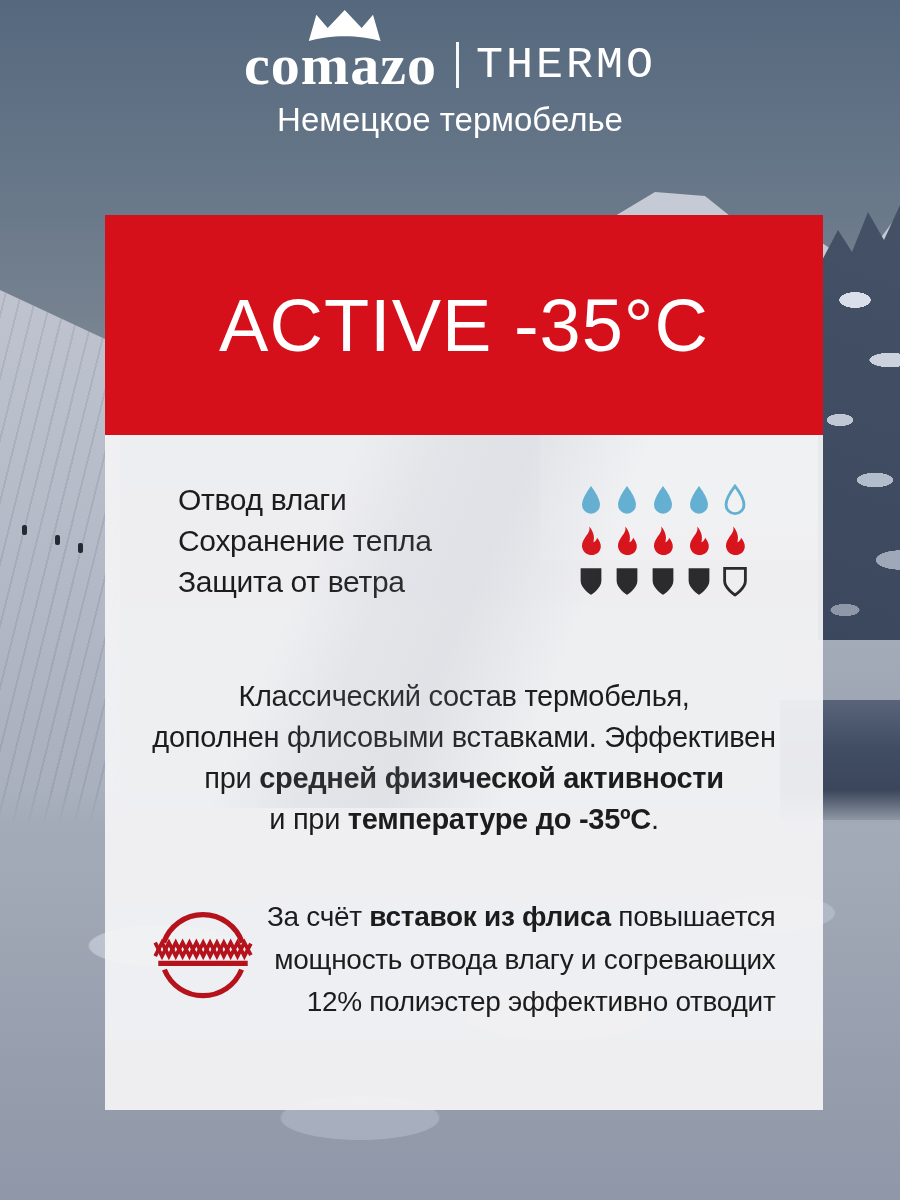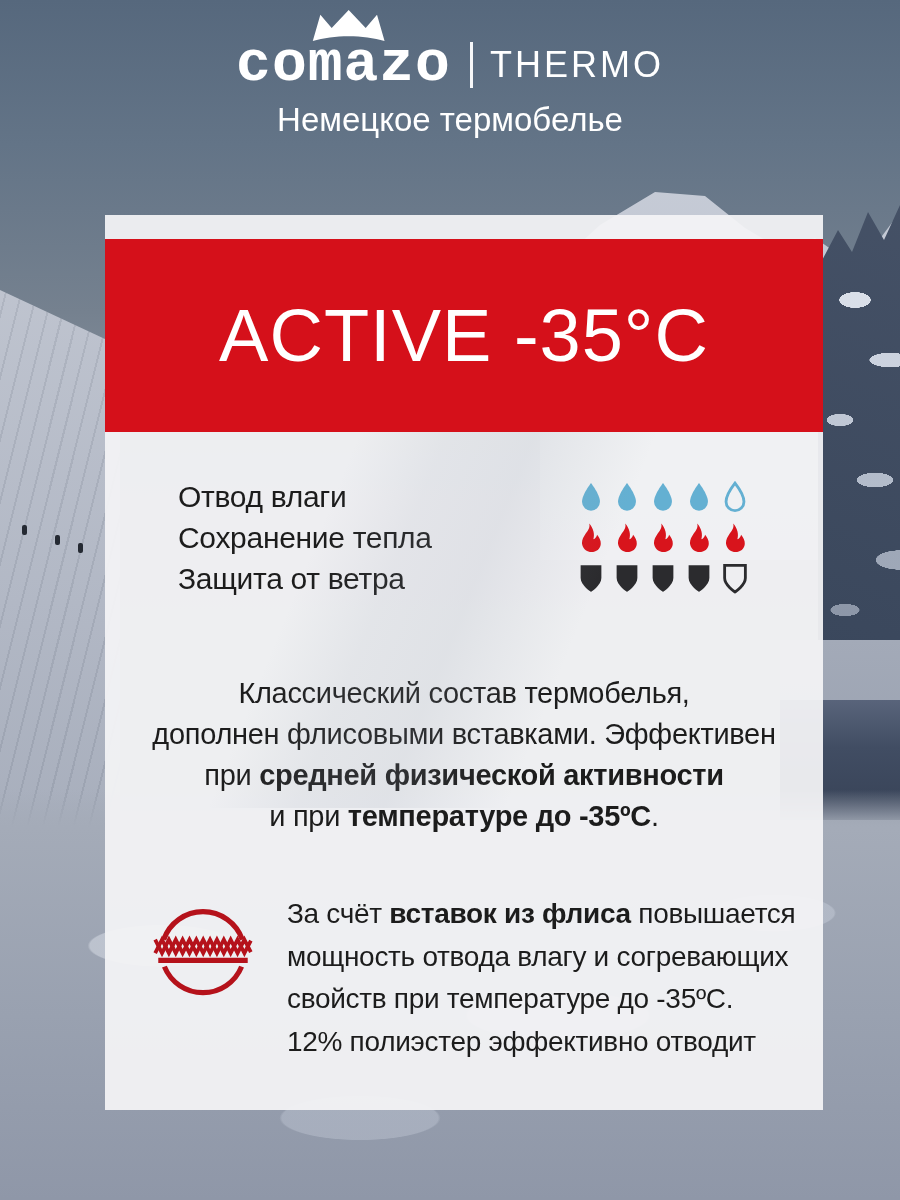--- a/index.html
+++ b/index.html
@@ -46,45 +46,45 @@
          radial-gradient(150px 40px at 62% 55%,rgba(208,214,224,.5) 60%,transparent 62%),
          radial-gradient(100px 30px at 86% 30%,rgba(200,207,219,.45) 60%,transparent 62%),
          radial-gradient(130px 36px at 40% 80%,rgba(196,203,216,.4) 60%,transparent 62%),
          linear-gradient(180deg,rgba(164,171,184,0) 0%,#a4abb8 9%,#99a1b0 55%,#8f97a8 100%);}
 
   
   .brand{position:absolute;left:0;top:36px;width:900px;display:flex;flex-direction:column;align-items:center;color:#fff;}
   .logo-row{display:flex;align-items:center;}
   .wordmark-wrap{position:relative;}
   .crown{position:absolute;left:50%;transform:translateX(-44%);top:-27px;width:78px;height:34px;}
-  .wordmark{font-family:Liberation Mono, monospace;font-weight:bold;
+  .wordmark{font-family:Liberation Serif, serif;font-weight:bold;
             font-size:58px;line-height:1;letter-spacing:1px;}
   .logo-divider{width:3px;height:46px;background:#fff;margin:0 17px 0 19px;opacity:.95;}
-  .subbrand{font-size:36px;letter-spacing:3px;font-weight:400;}
+  .subbrand{font-size:45px;letter-spacing:3px;font-weight:400;font-family:Liberation Mono, monospace;}
   .tagline{font-size:33px;line-height:52px;font-weight:400;text-align:center;}
   .tagline:first-of-type{margin-top:10px;}
 
   
   .card{position:absolute;left:105px;top:215px;width:718px;height:895px;
         background:rgba(243,243,245,.94);}
   .card::before{content:"";position:absolute;left:0;top:193px;width:718px;height:400px;
         background:linear-gradient(112deg,transparent 30%,rgba(148,158,174,.12) 40%,rgba(148,158,174,.16) 50%,transparent 64%);
         pointer-events:none;}
-  .banner{position:relative;height:193px;display:flex;align-items:center;justify-content:center;
-          background:var(--brand_red,#d5101a);color:#fff;font-size:74px;letter-spacing:1px;margin-top:24px;}
+  .banner{position:relative;height:220px;display:flex;align-items:center;justify-content:center;
+          background:var(--brand_red,#d5101a);color:#fff;font-size:74px;letter-spacing:1px;}
   .features{margin:44px 0 0;padding:0 73px;}
   .feature-row{display:flex;justify-content:space-between;align-items:center;height:41px;}
   .feature-label{font-size:30px;color:var(--text_dark,#1c1c1c);letter-spacing:-.3px;}
   .rating{display:flex;gap:6px;align-items:center;}
   .rating-icon{width:30px;height:33px;display:block;}
   .desc{margin:74px 0 0;text-align:center;font-size:29px;line-height:41px;
         color:var(--text_dark,#1c1c1c);letter-spacing:-.3px;}
   .desc b,.note b{font-weight:700;}
   .desc .line,.note .line{white-space:nowrap;}
-  .note{display:flex;margin:56px 0 0;padding:0 30px 0 46px;gap:32px;}
+  .note{display:flex;margin:56px 0 0;padding:0 30px 0 46px;gap:12px;text-align:right;}
   .fleece-icon{flex:0 0 auto;width:104px;height:106px;margin-top:4px;}
   .note-text{font-size:28px;line-height:42.5px;color:var(--text_dark,#1c1c1c);letter-spacing:-.3px;}
   .sr-defs{position:absolute;width:0;height:0;overflow:hidden;}
 </style>
 </head>
 <body>
 
 <svg class="sr-defs" xmlns="http://www.w3.org/2000/svg">
   <symbol id="sym-drop" viewBox="0 0 24 28">
     <path d="M12 2.6 C12 2.6 4.4 12.4 4.4 18.4 a7.6 7.6 0 0 0 15.2 0 C19.6 12.4 12 2.6 12 2.6 Z"></path>
@@ -204,19 +204,18 @@
       <svg class="fleece-icon" viewBox="0 0 100 100" fill="none" stroke="#b5121b">
         <path d="M12.2 40 A40 40 0 0 1 87.8 40" stroke-width="5"></path>
         <path d="M12.9 66 A40 40 0 0 0 87.1 66" stroke-width="5"></path>
         <path d="M7 60 H93" stroke-width="5"></path>
         <path d="M4 53 L10.6 40 L17.2 53 L23.8 40 L30.4 53 L37 40 L43.6 53 L50.2 40 L56.8 53 L63.4 40 L70 53 L76.6 40 L83.2 53 L89.8 40 L96 52" stroke-width="3.6"></path>
         <path d="M4 40 L10.6 53 L17.2 40 L23.8 53 L30.4 40 L37 53 L43.6 40 L50.2 53 L56.8 40 L63.4 53 L70 40 L76.6 53 L83.2 40 L89.8 53 L96 41" stroke-width="3.6"></path>
       </svg>
       <div class="note-text">
         <div class="line"><span>За счёт </span><b>вставок из флиса</b><span> повышается</span></div>
         <div class="line">мощность отвода влагу и согревающих</div>
-        <div class="line">свойств при температуре до -35ºС.</div>
         <div class="line">12% полиэстер эффективно отводит</div>
       </div>
     </div>
   </section>
 
 </div>
 
 </body></html>

